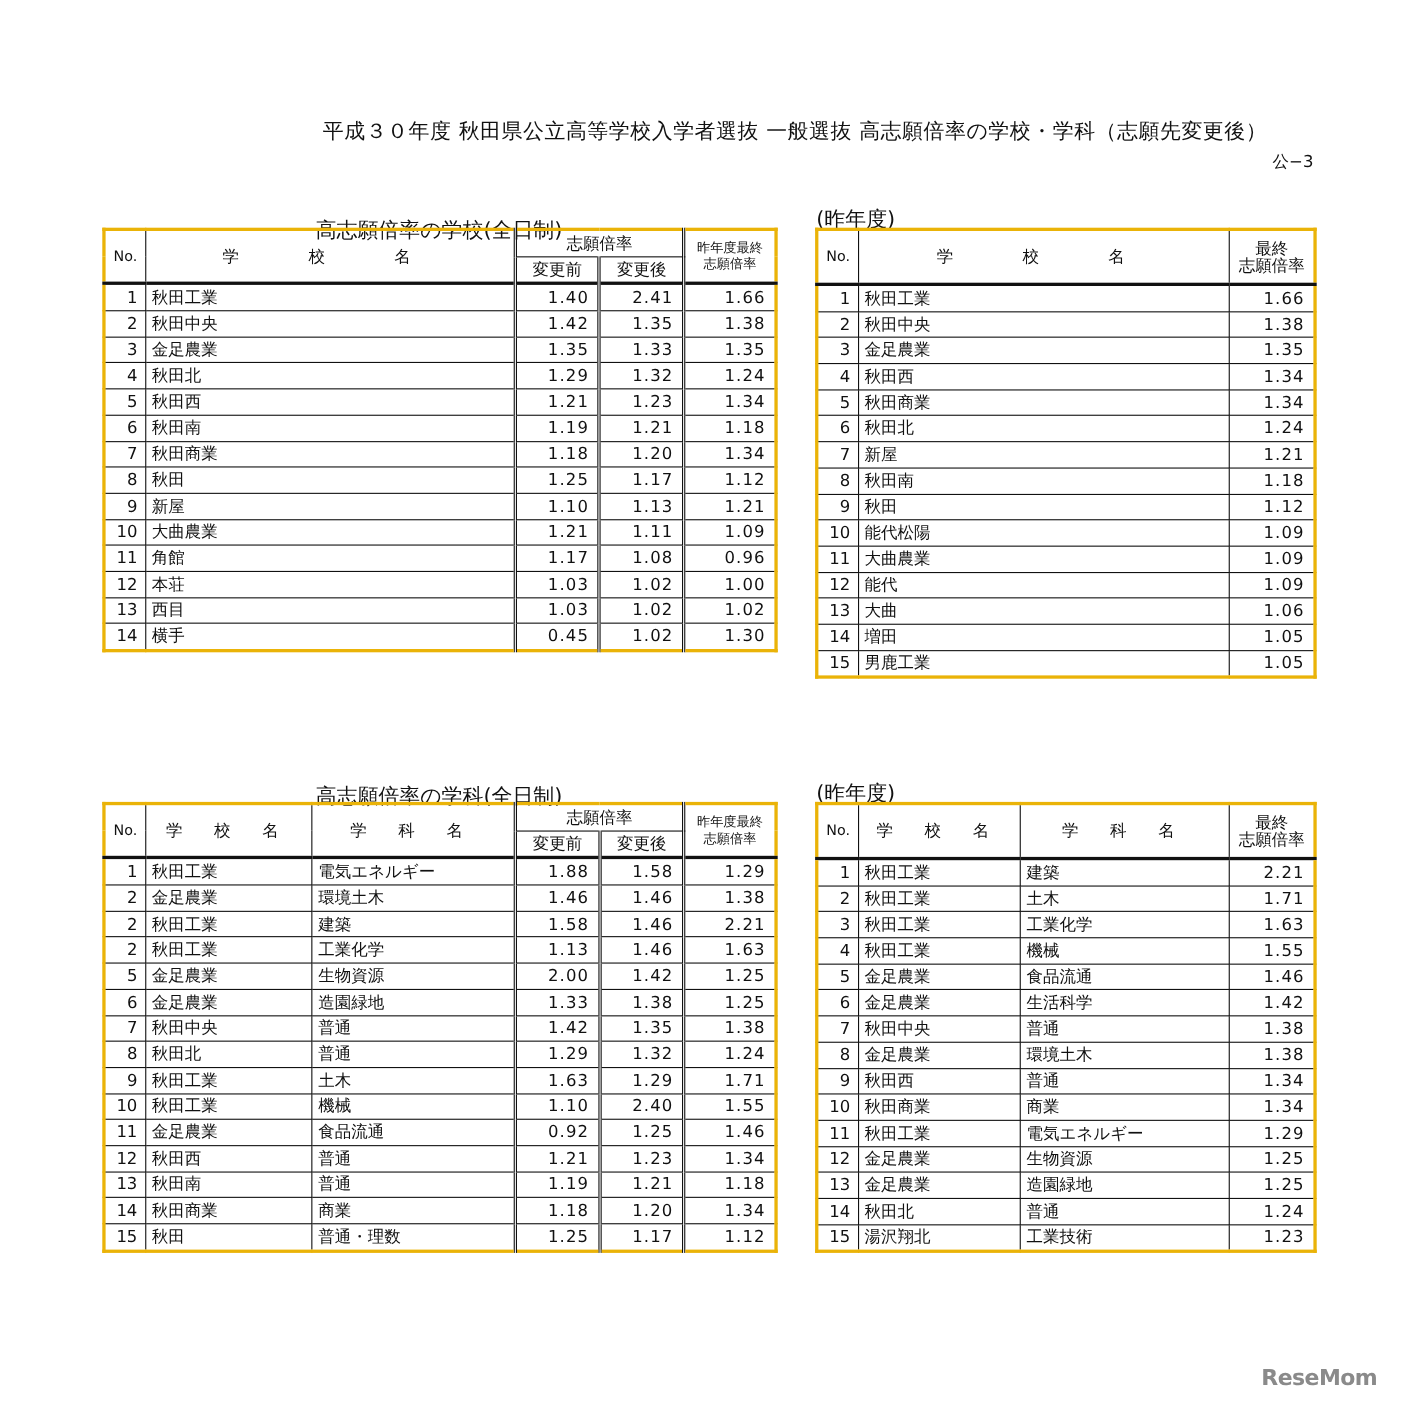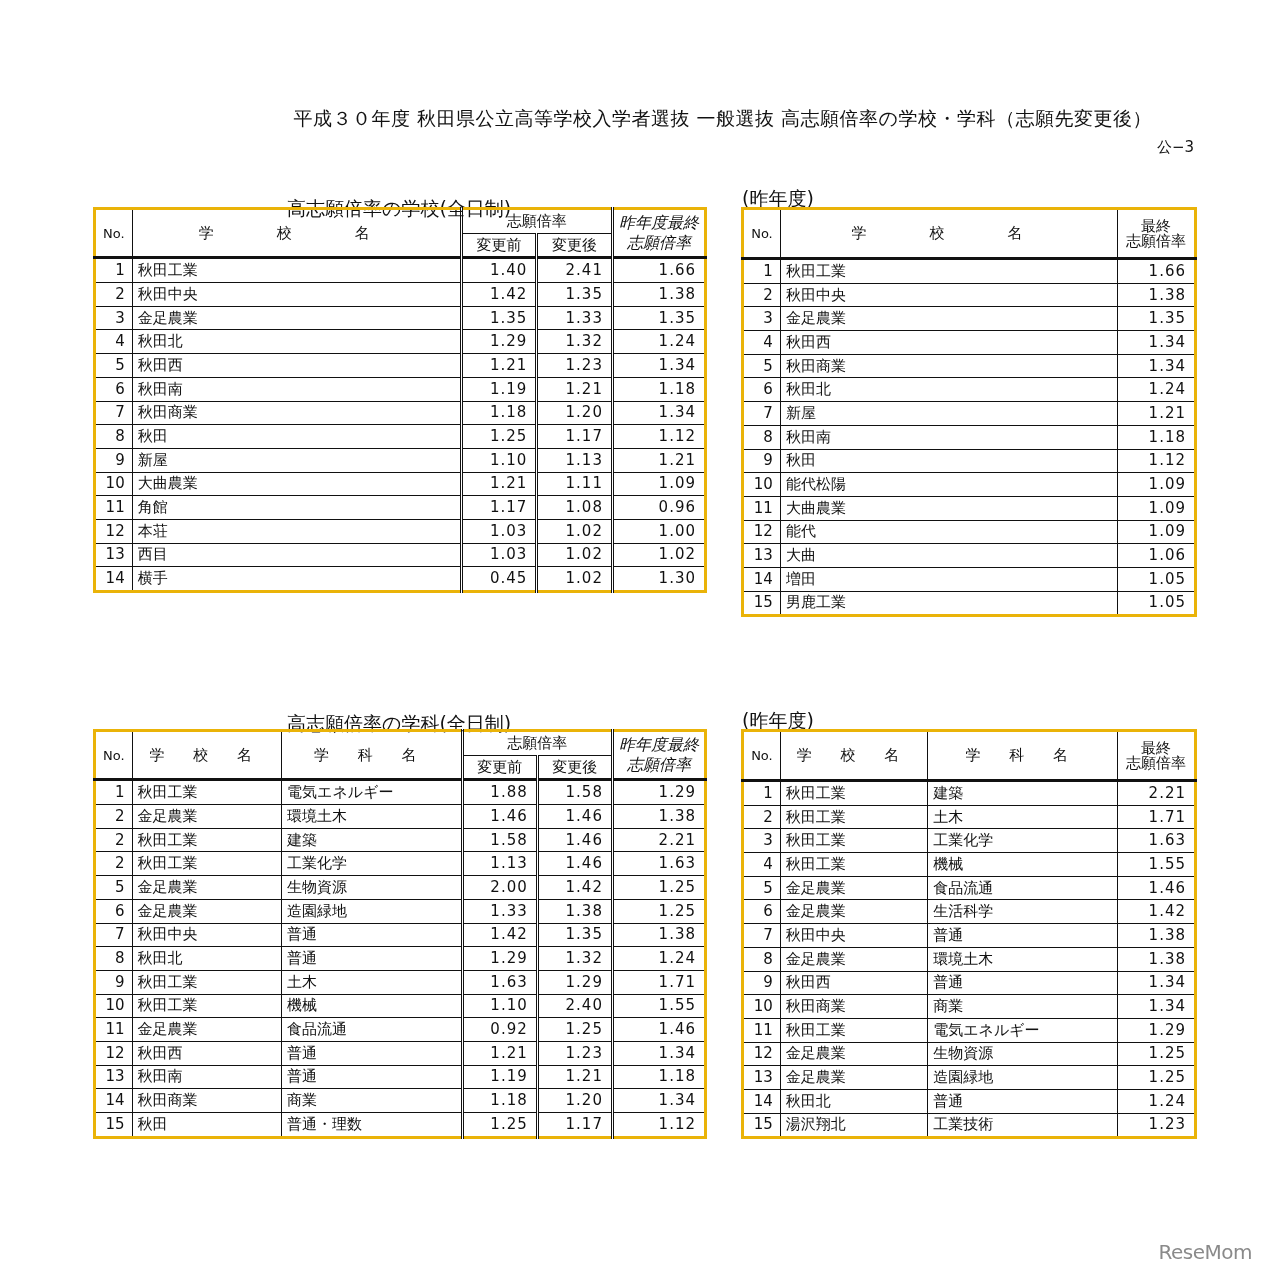--- a/index.html
+++ b/index.html
@@ -8,30 +8,30 @@
     font-family: "DejaVu Sans", "Liberation Sans", sans-serif; color: #111;
   }
   .abs { position: absolute; }
   .doc-title { left: 0; width: 1152px; top: 106px; text-align: right; font-size: 19px; letter-spacing: 0.5px; white-space: nowrap; }
   .doc-code { right: 86px; top: 138px; font-size: 15px; }
   .section-title { font-size: 19px; white-space: nowrap; }
   .prev-label { font-size: 19px; }
   table { border-collapse: collapse; position: absolute; border: 3px solid #eab308; font-size: 15px; }
   td, th { border: 1px solid #111; padding: 0 5px; height: 22.7px; font-weight: normal; white-space: nowrap; line-height: 1; }
   th { font-size: 15px; }
-  th.small { font-size: 16px; line-height: 1.25; font-style: italic; }
+  th.small { font-size: 12px; line-height: 1.25; }
   td.no { text-align: right; padding-right: 7px; }
   td.name { text-align: left; }
   td.num { text-align: right; padding-right: 8px; letter-spacing: 1px; }
   td.num.dbl, th.dbl { border-left: 3px double #111; }
   tr.head th { border-bottom: 3px solid #111; }
   tr.head-top th.sub { border-bottom: 1px solid #111; }
   .spaced { letter-spacing: 24px; }
   .spaced-s { letter-spacing: 12px; }
-  .logo { right: 28px; bottom: 16px; font-family: "DejaVu Sans", sans-serif; font-weight: normal; font-size: 20px; color: #8a8a8a; letter-spacing: -0.5px; }
+  .logo { right: 28px; bottom: 16px; font-family: "DejaVu Sans", sans-serif; font-weight: bold; font-size: 20px; color: #8a8a8a; letter-spacing: -0.5px; }
 </style>
 </head>
 <body>
 
 <div class="abs doc-title">平成３０年度 秋田県公立高等学校入学者選抜 一般選抜 高志願倍率の学校・学科（志願先変更後）</div>
 <div class="abs doc-code">公−3</div>
 
 <div class="abs section-title" style="left:287px; top:152px;margin-top:44px;">高志願倍率の学校(全日制)</div>
 <div class="abs prev-label" style="left:742px; top:186px;">(昨年度)</div>
 

